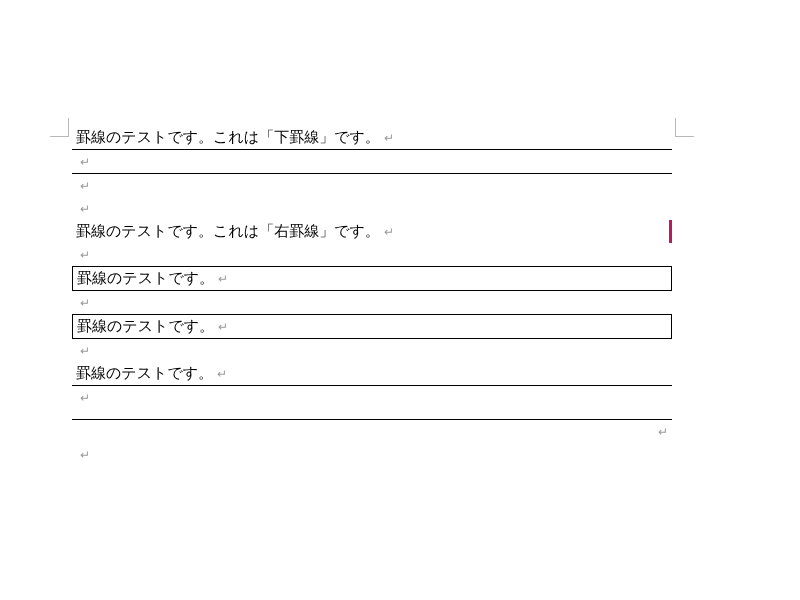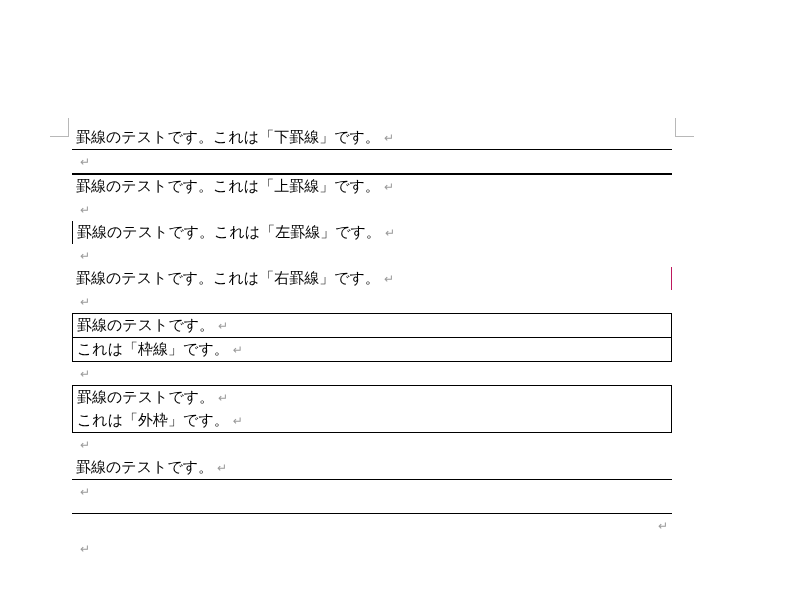--- a/index.html
+++ b/index.html
@@ -46,21 +46,21 @@
     font-family: sans-serif;
   }
   .spacer {
     height: 6px;
   }
 
   
   .b-bottom { border-bottom: 1px solid #000; }
   .b-top    { border-top: 1px solid #000; }
   .b-left   { border-left: 1px solid #000; }
-  .b-right  { border-right: 1px solid #be185d; }
+  .b-right  { border-right: 3px solid #be185d; }
   .b-box    { border: 1px solid #000; }
   .b-box .row { padding: 0 4px; line-height: 22px; }
   .b-box .row + .row { border-top: 1px solid #000; }
   .b-outer  { border: 1px solid #000; }
   .b-outer .row { padding: 0 4px; line-height: 22px; }
 
   .inside .row { padding: 0 4px; line-height: 22px; }
   .inside .row.first { border-bottom: 1px solid #000; }
 
   .hr {
@@ -76,59 +76,47 @@
   <div class="crop tl"></div>
   <div class="crop tr"></div>
 
   <div class="para b-bottom">
     <span>罫線のテストです。これは「下罫線」です。</span><span class="ret">↵</span>
   </div>
   <div class="para b-bottom">
     <span class="ret">↵</span>
   </div>
 
-  <div class="para b-top">
-    <span>罫線のテストです。これは「上罫線」です。</span><span class="ret">↵</span>
-  </div>
   <div class="para">
     <span class="ret">↵</span>
   </div>
 
-  <div class="para b-left">
-    <span>罫線のテストです。これは「左罫線」です。</span><span class="ret">↵</span>
-  </div>
   <div class="para">
     <span class="ret">↵</span>
   </div>
 
   <div class="para b-right">
     <span>罫線のテストです。これは「右罫線」です。</span><span class="ret">↵</span>
   </div>
   <div class="para">
     <span class="ret">↵</span>
   </div>
 
   <div class="b-box">
     <div class="row">
       <span>罫線のテストです。</span><span class="ret">↵</span>
     </div>
-    <div class="row">
-      <span>これは「枠線」です。</span><span class="ret">↵</span>
-    </div>
   </div>
   <div class="para">
     <span class="ret">↵</span>
   </div>
 
   <div class="b-outer">
     <div class="row">
       <span>罫線のテストです。</span><span class="ret">↵</span>
-    </div>
-    <div class="row">
-      <span>これは「外枠」です。</span><span class="ret">↵</span>
     </div>
   </div>
   <div class="para">
     <span class="ret">↵</span>
   </div>
 
   <div class="inside">
     <div class="row first">
       <span>罫線のテストです。</span><span class="ret">↵</span>
     </div>

